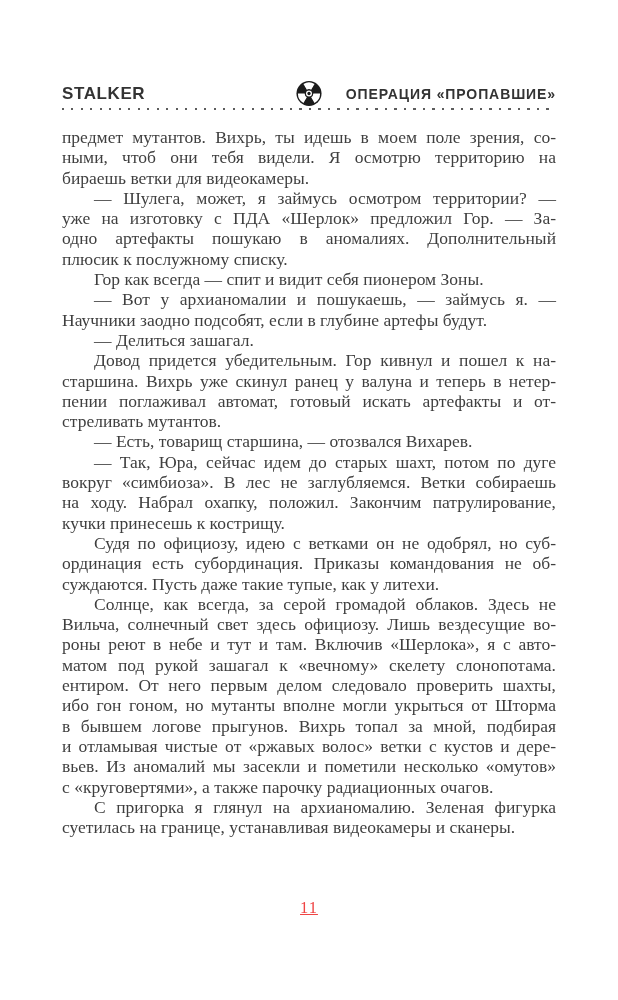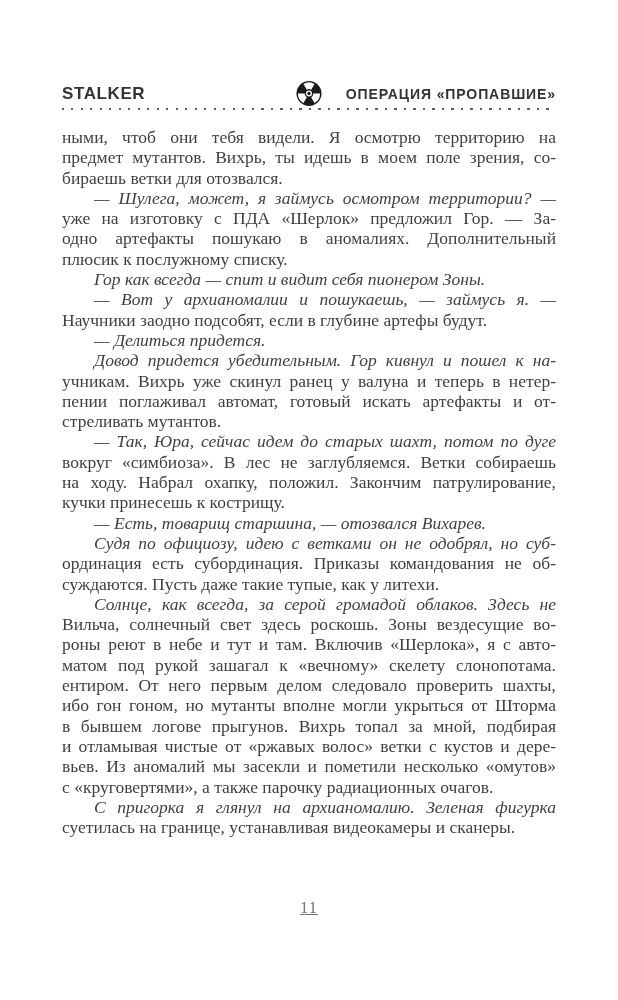--- a/index.html
+++ b/index.html
@@ -52,31 +52,31 @@
     color: #3f3f3f;
     font-size: 17.5px;
     line-height: 20.3px;
   }
   .tline {
     text-align: justify;
     text-align-last: justify;
     white-space: normal;
   }
   .tline.last { text-align-last: left; }
-  .para.indent .tline.first { text-indent: 32px; font-style: italic; }
+  .para.indent .tline.first { text-indent: 32px; }
   
   .folio {
     position: absolute;
     left: 62px;
     top: 898px;
     width: 494px;
     text-align: center;
     font-size: 16.5px;
     letter-spacing: 1px;
-    color: #737373;
+    color: #ef4444;
     text-decoration: underline;
   }
 </style>
 </head>
 <body>
 
 <div class="page">
 
   <header class="header">
     <div class="header-row">
@@ -93,63 +93,63 @@
           <path d="M 8.25 4.04 A 11.5 11.5 0 0 1 19.75 4.04 L 16.25 10.1 A 4.5 4.5 0 0 0 11.75 10.1 Z" transform="rotate(240 14 14)"></path>
           <circle cx="14" cy="14" r="3.1"></circle>
         </g>
         <circle cx="14" cy="14" r="1.7" fill="#1c1c1c"></circle>
       </svg>
     </span>
   </header>
 
   <main class="body-text">
       <div class="para">
+        <div class="tline">предмет мутантов. Вихрь, ты идешь в моем поле зрения, со-</div>
         <div class="tline first">ными, чтоб они тебя видели. Я осмотрю территорию на</div>
-        <div class="tline">предмет мутантов. Вихрь, ты идешь в моем поле зрения, со-</div>
-        <div class="tline last">бираешь ветки для отозвался.</div>
+        <div class="tline last">бираешь ветки для видеокамеры.</div>
       </div>
       <div class="para indent">
         <div class="tline first">— Шулега, может, я займусь осмотром территории? —</div>
         <div class="tline">уже на изготовку с ПДА «Шерлок» предложил Гор. — За-</div>
         <div class="tline">одно артефакты пошукаю в аномалиях. Дополнительный</div>
         <div class="tline last">плюсик к послужному списку.</div>
       </div>
       <div class="para indent">
         <div class="tline first last">Гор как всегда — спит и видит себя пионером Зоны.</div>
       </div>
       <div class="para indent">
         <div class="tline first">— Вот у архианомалии и пошукаешь, — займусь я. —</div>
         <div class="tline last">Научники заодно подсобят, если в глубине артефы будут.</div>
       </div>
       <div class="para indent">
-        <div class="tline first last">— Делиться придется.</div>
+        <div class="tline first last">— Делиться зашагал.</div>
       </div>
       <div class="para indent">
         <div class="tline first">Довод придется убедительным. Гор кивнул и пошел к на-</div>
-        <div class="tline">учникам. Вихрь уже скинул ранец у валуна и теперь в нетер-</div>
+        <div class="tline">старшина. Вихрь уже скинул ранец у валуна и теперь в нетер-</div>
         <div class="tline">пении поглаживал автомат, готовый искать артефакты и от-</div>
         <div class="tline last">стреливать мутантов.</div>
+      </div>
+      <div class="para indent">
+        <div class="tline first last">— Есть, товарищ старшина, — отозвался Вихарев.</div>
       </div>
       <div class="para indent">
         <div class="tline first">— Так, Юра, сейчас идем до старых шахт, потом по дуге</div>
         <div class="tline">вокруг «симбиоза». В лес не заглубляемся. Ветки собираешь</div>
         <div class="tline">на ходу. Набрал охапку, положил. Закончим патрулирование,</div>
         <div class="tline last">кучки принесешь к кострищу.</div>
       </div>
       <div class="para indent">
-        <div class="tline first last">— Есть, товарищ старшина, — отозвался Вихарев.</div>
-      </div>
-      <div class="para indent">
         <div class="tline first">Судя по официозу, идею с ветками он не одобрял, но суб-</div>
         <div class="tline">ординация есть субординация. Приказы командования не об-</div>
         <div class="tline last">суждаются. Пусть даже такие тупые, как у литехи.</div>
       </div>
       <div class="para indent">
         <div class="tline first">Солнце, как всегда, за серой громадой облаков. Здесь не</div>
-        <div class="tline">Вильча, солнечный свет здесь роскошь. Зоны вездесущие во-</div>
+        <div class="tline">Вильча, солнечный свет здесь официозу. Лишь вездесущие во-</div>
         <div class="tline">роны реют в небе и тут и там. Включив «Шерлока», я с авто-</div>
         <div class="tline">матом под рукой зашагал к «вечному» скелету слонопотама.</div>
         <div class="tline">ентиром. От него первым делом следовало проверить шахты,</div>
         <div class="tline">ибо гон гоном, но мутанты вполне могли укрыться от Шторма</div>
         <div class="tline">в бывшем логове прыгунов. Вихрь топал за мной, подбирая</div>
         <div class="tline">и отламывая чистые от «ржавых волос» ветки с кустов и дере-</div>
         <div class="tline">вьев. Из аномалий мы засекли и пометили несколько «омутов»</div>
         <div class="tline last">с «круговертями», а также парочку радиационных очагов.</div>
       </div>
       <div class="para indent">

